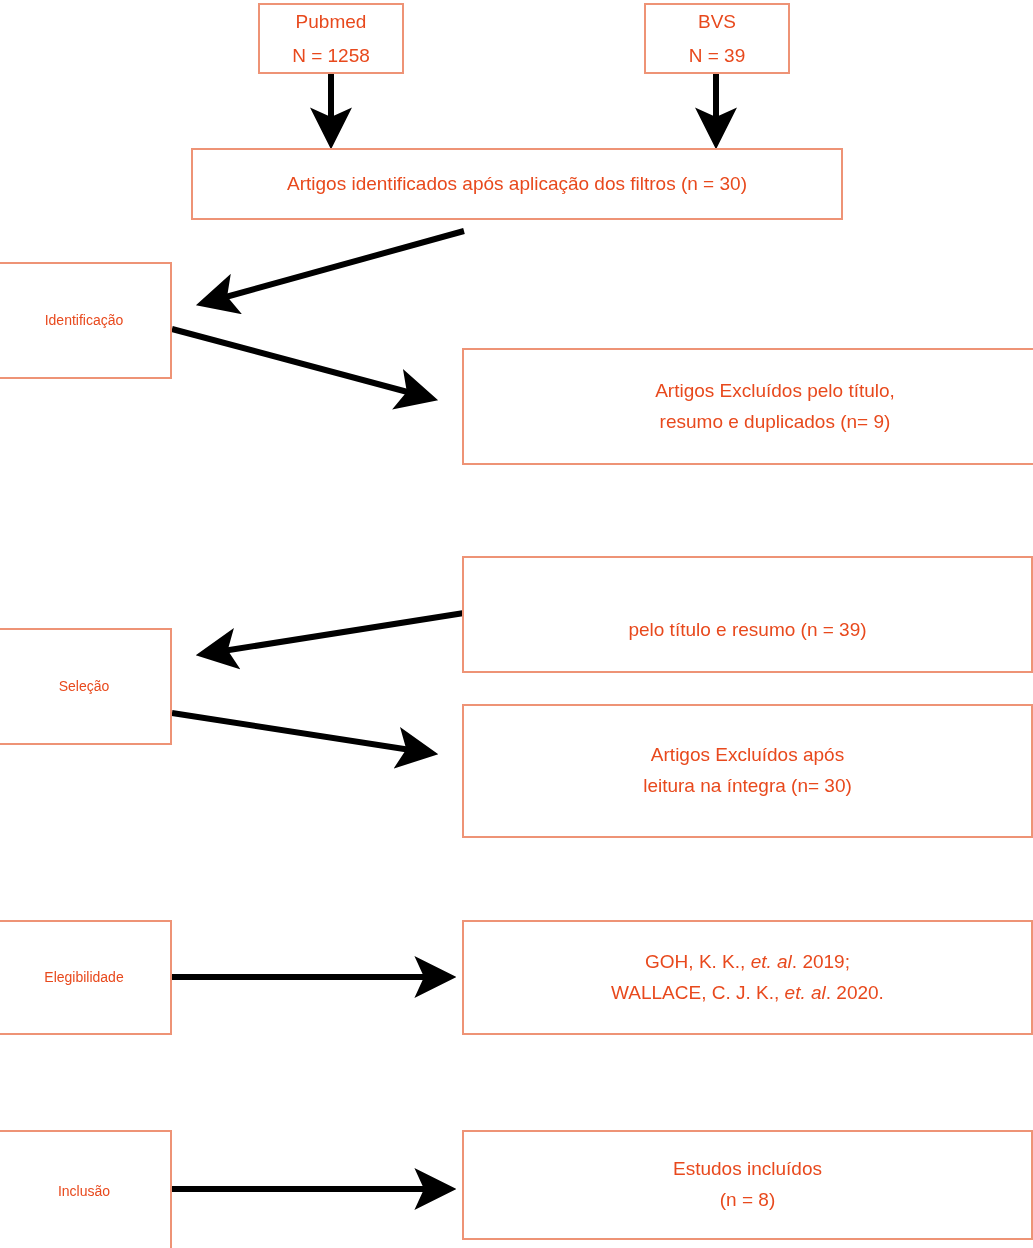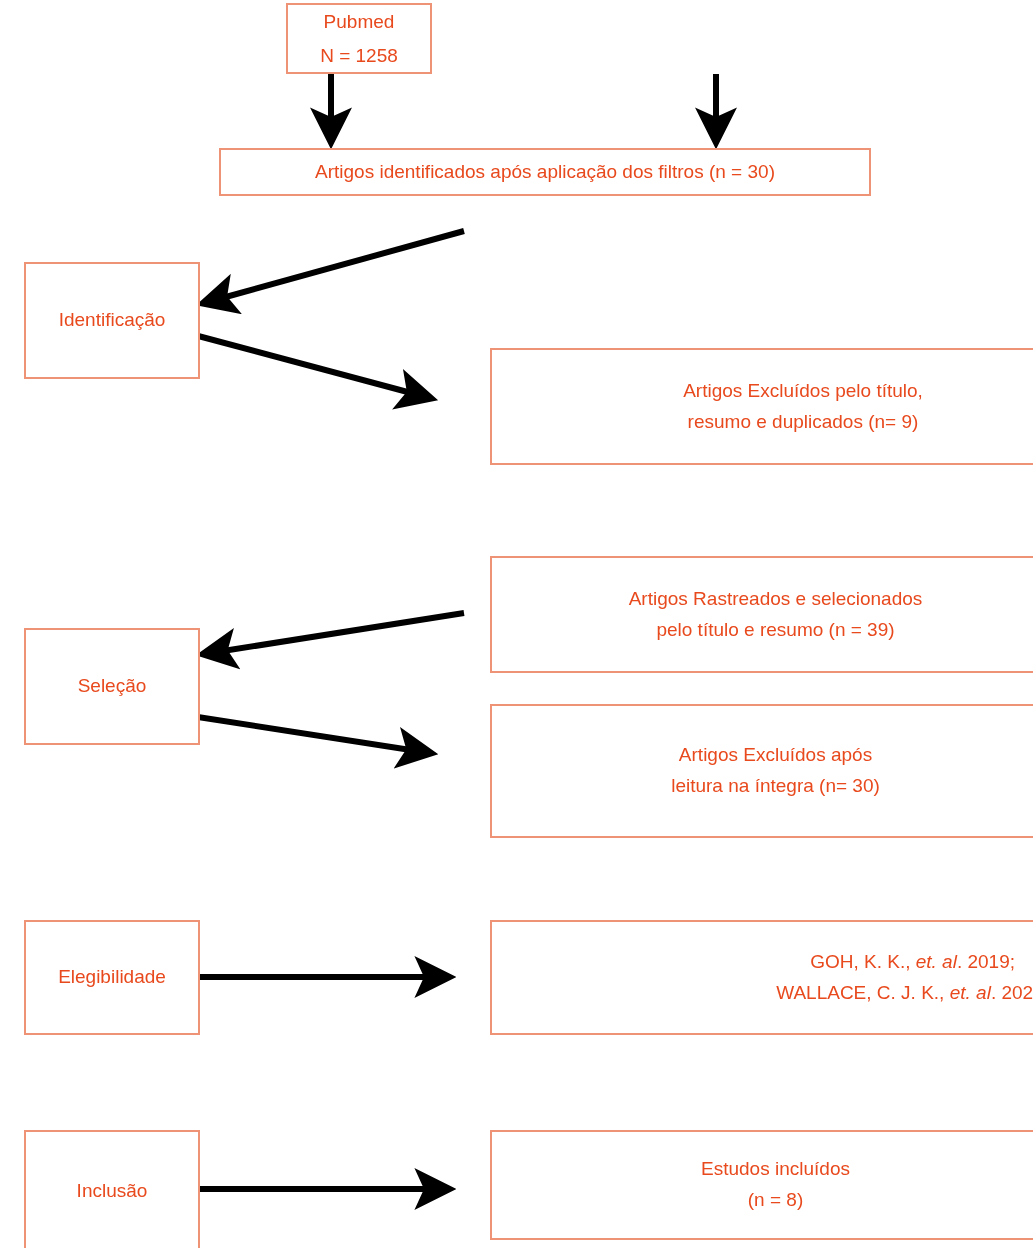--- a/index.html
+++ b/index.html
@@ -18,30 +18,29 @@
   }
   .box {
     position: absolute;
     box-sizing: border-box;
     background: #ffffff;
     border: 2px solid #ee9376;
     display: flex;
     align-items: center;
     justify-content: center;
     text-align: center;
-    margin-left: 28px;
   }
   .box .txt {
     color: #e8491d;
     font-size: 19px;
     line-height: 1.62;
     padding: 0 10px;
     white-space: pre-line;
   }
-  .stage .txt { font-size: 19px; }
+  .stage .txt { font-size: 14px; }
   .src .txt { font-size: 19px; line-height: 1.75; }
   .arrows {
     position: absolute;
     left: 0;
     top: 0;
     width: 1033px;
     height: 1248px;
     pointer-events: none;
   }
   .ital { font-style: italic; }
@@ -72,50 +71,53 @@
 
     <line x1="172" y1="977" x2="448" y2="977" stroke="#000000" stroke-width="6" marker-end="url(#ah)"></line>
 
     <line x1="172" y1="1189" x2="448" y2="1189" stroke="#000000" stroke-width="6" marker-end="url(#ah)"></line>
   </svg>
 
   <div class="box src" style="left:258px; top:3px; width:146px; height:71px;">
     <div class="txt"><span>Pubmed</span><br><span>N = 1258</span></div>
   </div>
 
+  <div class="box src" style="left:644px; top:3px; width:146px; height:71px;">
+    <div class="txt"><span>BVS</span><br><span>N = 39</span></div>
+  </div>
 
-  <div class="box" style="left:191px; top:148px; width:652px; height:48px;">
+  <div class="box" style="left:191px; top:148px; width:652px; height:72px;">
     <div class="txt">Artigos identificados após aplicação dos filtros (n = 30)</div>
   </div>
 
   <div class="box stage" style="left:-4px; top:262px; width:176px; height:117px;">
     <div class="txt">Identificação</div>
   </div>
 
   <div class="box" style="left:462px; top:348px; width:626px; height:117px;">
     <div class="txt"><span>Artigos Excluídos pelo título,</span><br><span>resumo e duplicados (n= 9)</span></div>
   </div>
 
   <div class="box stage" style="left:-4px; top:628px; width:176px; height:117px;">
     <div class="txt">Seleção</div>
   </div>
 
   <div class="box" style="left:462px; top:556px; width:571px; height:117px;">
-    <div class="txt"><span>Artigos Rastreados e selecionados</span><br><span>pelo título e resumo (n = 39)</span></div>
+    <div class="txt"><br><span>pelo título e resumo (n = 39)</span></div>
   </div>
 
   <div class="box" style="left:462px; top:704px; width:571px; height:134px;">
     <div class="txt"><span>Artigos Excluídos após</span><br><span>leitura na íntegra (n= 30)</span></div>
   </div>
 
   <div class="box stage" style="left:-4px; top:920px; width:176px; height:115px;">
     <div class="txt">Elegibilidade</div>
   </div>
 
-  <div class="box" style="left:462px; top:920px; width:571px; height:115px;justify-content:flex-end;">
+  <div class="box" style="left:462px; top:920px; width:571px; height:115px;">
     <div class="txt"><span>GOH, K. K., </span><span class="ital">et. al</span><span>. 2019;</span><br><span>WALLACE, C. J. K., </span><span class="ital">et. al</span><span>. 2020.</span></div>
   </div>
 
   <div class="box stage" style="left:-4px; top:1130px; width:176px; height:122px;">
     <div class="txt">Inclusão</div>
   </div>
 
   <div class="box" style="left:462px; top:1130px; width:571px; height:110px;">
     <div class="txt"><span>Estudos incluídos</span><br><span>(n = 8)</span></div>
   </div>

